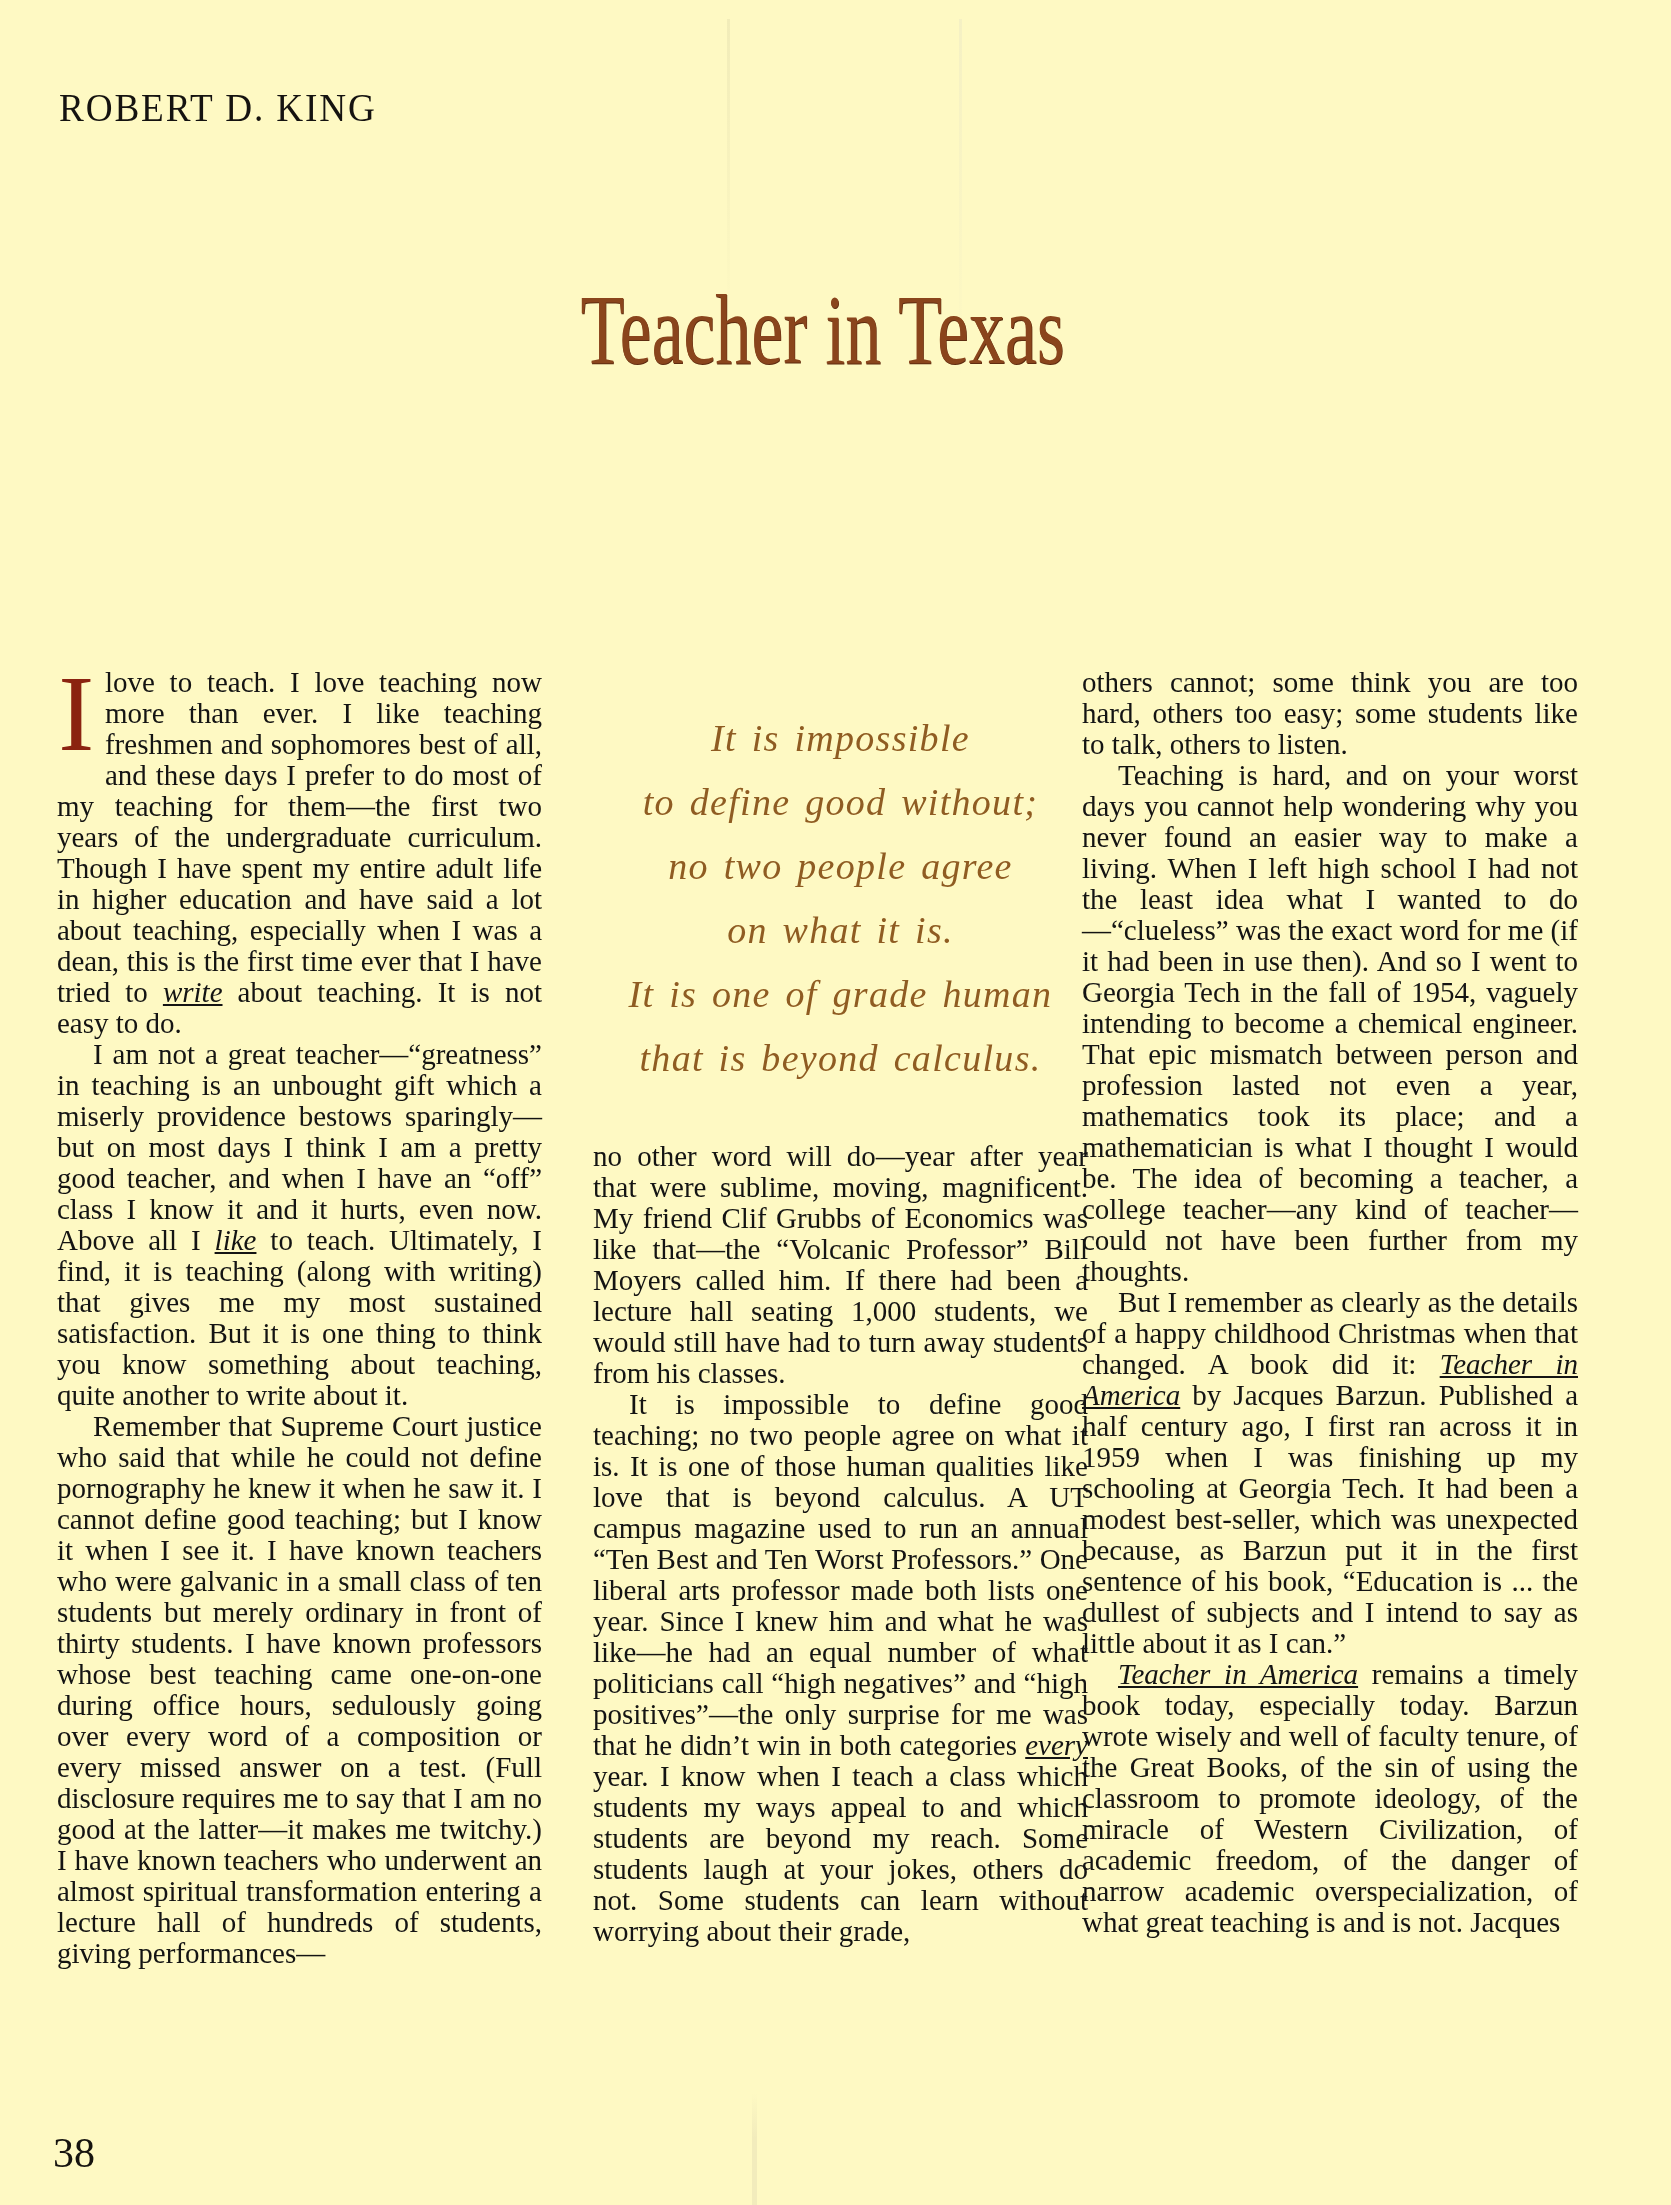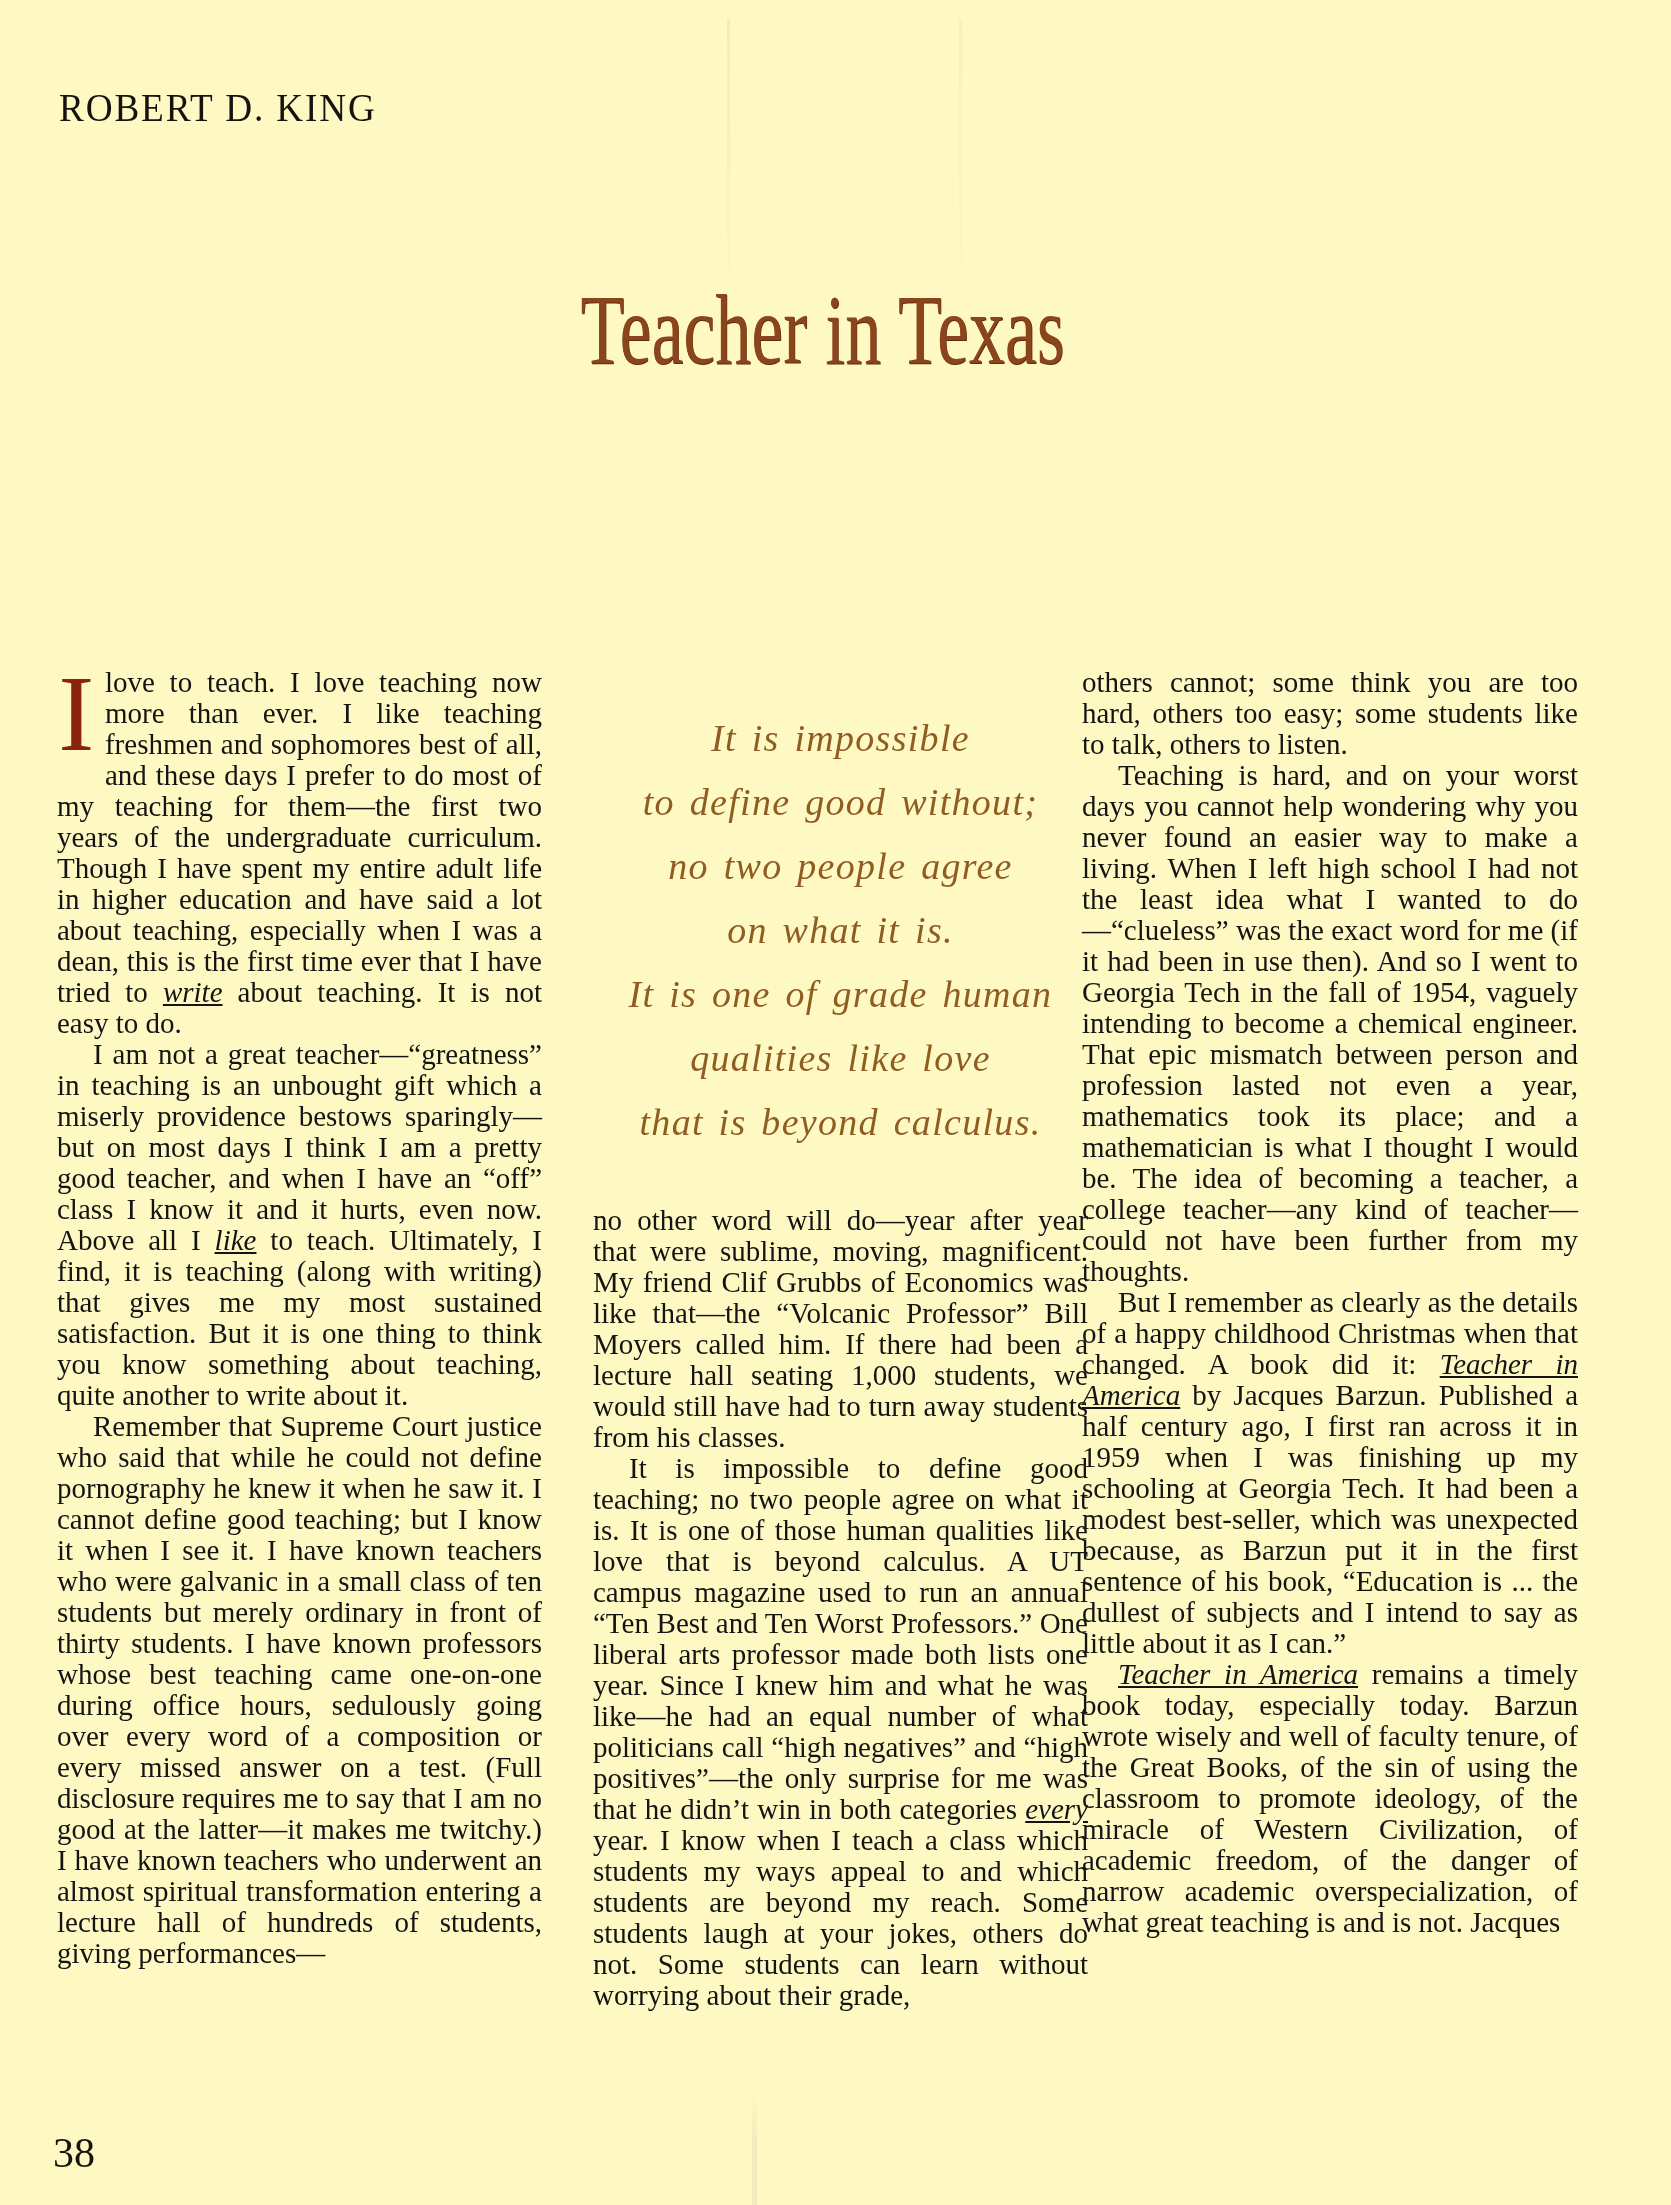--- a/index.html
+++ b/index.html
@@ -114,21 +114,20 @@
     <p class="indent">Remember that Supreme Court justice who said that while he could not define pornography he knew it when he saw it. I cannot define good teaching; but I know it when I see it. I have known teachers who were galvanic in a small class of ten students but merely ordinary in front of thirty students. I have known professors whose best teaching came one-on-one during office hours, sedulously going over every word of a composition or every missed answer on a test. (Full disclosure requires me to say that I am no good at the latter—it makes me twitchy.) I have known teachers who underwent an almost spiritual transformation entering a lecture hall of hundreds of students, giving performances—</p>
   </div>
 
   <div class="col col-2">
     <div class="pull-quote">
       <span class="q-line">It is impossible</span>
       <span class="q-line">to define good without;</span>
       <span class="q-line">no two people agree</span>
       <span class="q-line">on what it is.</span>
       <span class="q-line">It is one of grade human</span>
-      <span class="q-line">qualities like love</span>
       <span class="q-line">that is beyond calculus.</span>
     </div>
     <p>no other word will do—year after year that were sublime, moving, magnificent. My friend Clif Grubbs of Economics was like that—the “Volcanic Professor” Bill Moyers called him. If there had been a lecture hall seating 1,000 students, we would still have had to turn away students from his classes.</p>
     <p class="indent">It is impossible to define good teaching; no two people agree on what it is. It is one of those human qualities like love that is beyond calculus. A UT campus magazine used to run an annual “Ten Best and Ten Worst Professors.” One liberal arts professor made both lists one year. Since I knew him and what he was like—he had an equal number of what politicians call “high negatives” and “high positives”—the only surprise for me was that he didn’t win in both categories <em>every</em> year. I know when I teach a class which students my ways appeal to and which students are beyond my reach. Some students laugh at your jokes, others do not. Some students can learn without worrying about their grade,</p>
   </div>
 
   <div class="col col-3">
     <p>others cannot; some think you are too hard, others too easy; some students like to talk, others to listen.</p>
     <p class="indent">Teaching is hard, and on your worst days you cannot help wondering why you never found an easier way to make a living. When I left high school I had not the least idea what I wanted to do—“clueless” was the exact word for me (if it had been in use then). And so I went to Georgia Tech in the fall of 1954, vaguely intending to become a chemical engineer. That epic mismatch between person and profession lasted not even a year, mathematics took its place; and a mathematician is what I thought I would be. The idea of becoming a teacher, a college teacher—any kind of teacher—could not have been further from my thoughts.</p>
     <p class="indent">But I remember as clearly as the details of a happy childhood Christmas when that changed. A book did it: <em>Teacher in America</em> by Jacques Barzun. Published a half century ago, I first ran across it in 1959 when I was finishing up my schooling at Georgia Tech. It had been a modest best-seller, which was unexpected because, as Barzun put it in the first sentence of his book, “Education is ... the dullest of subjects and I intend to say as little about it as I can.”</p>

